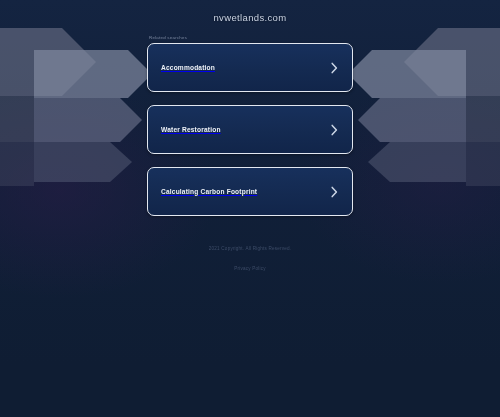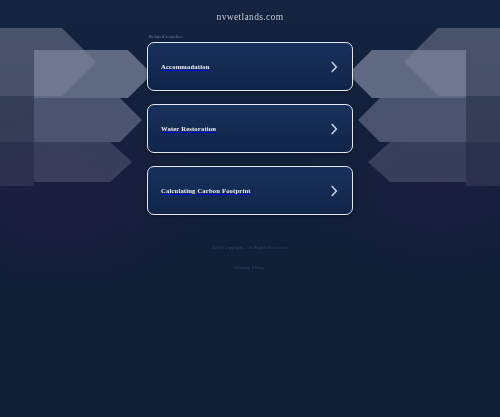--- a/index.html
+++ b/index.html
@@ -14,21 +14,20 @@
 
   #page {
     position: relative;
     width: 500px;
     height: 366px;
     overflow: hidden;
     background:
       radial-gradient(ellipse 220px 150px at 12% 52%, rgba(40,28,70,0.55) 0%, rgba(40,28,70,0) 72%),
       radial-gradient(ellipse 200px 140px at 88% 50%, rgba(40,28,70,0.40) 0%, rgba(40,28,70,0) 72%),
       linear-gradient(180deg, #142441 0%, #11203a 34%, #0f1d33 100%);
-    font-family: Liberation Serif, serif;
   }
 
   
   .bg-art {
     position: absolute;
     inset: 0;
     pointer-events: none;
   }
   .bg-art svg { display: block; width: 500px; height: 417px; }
 

